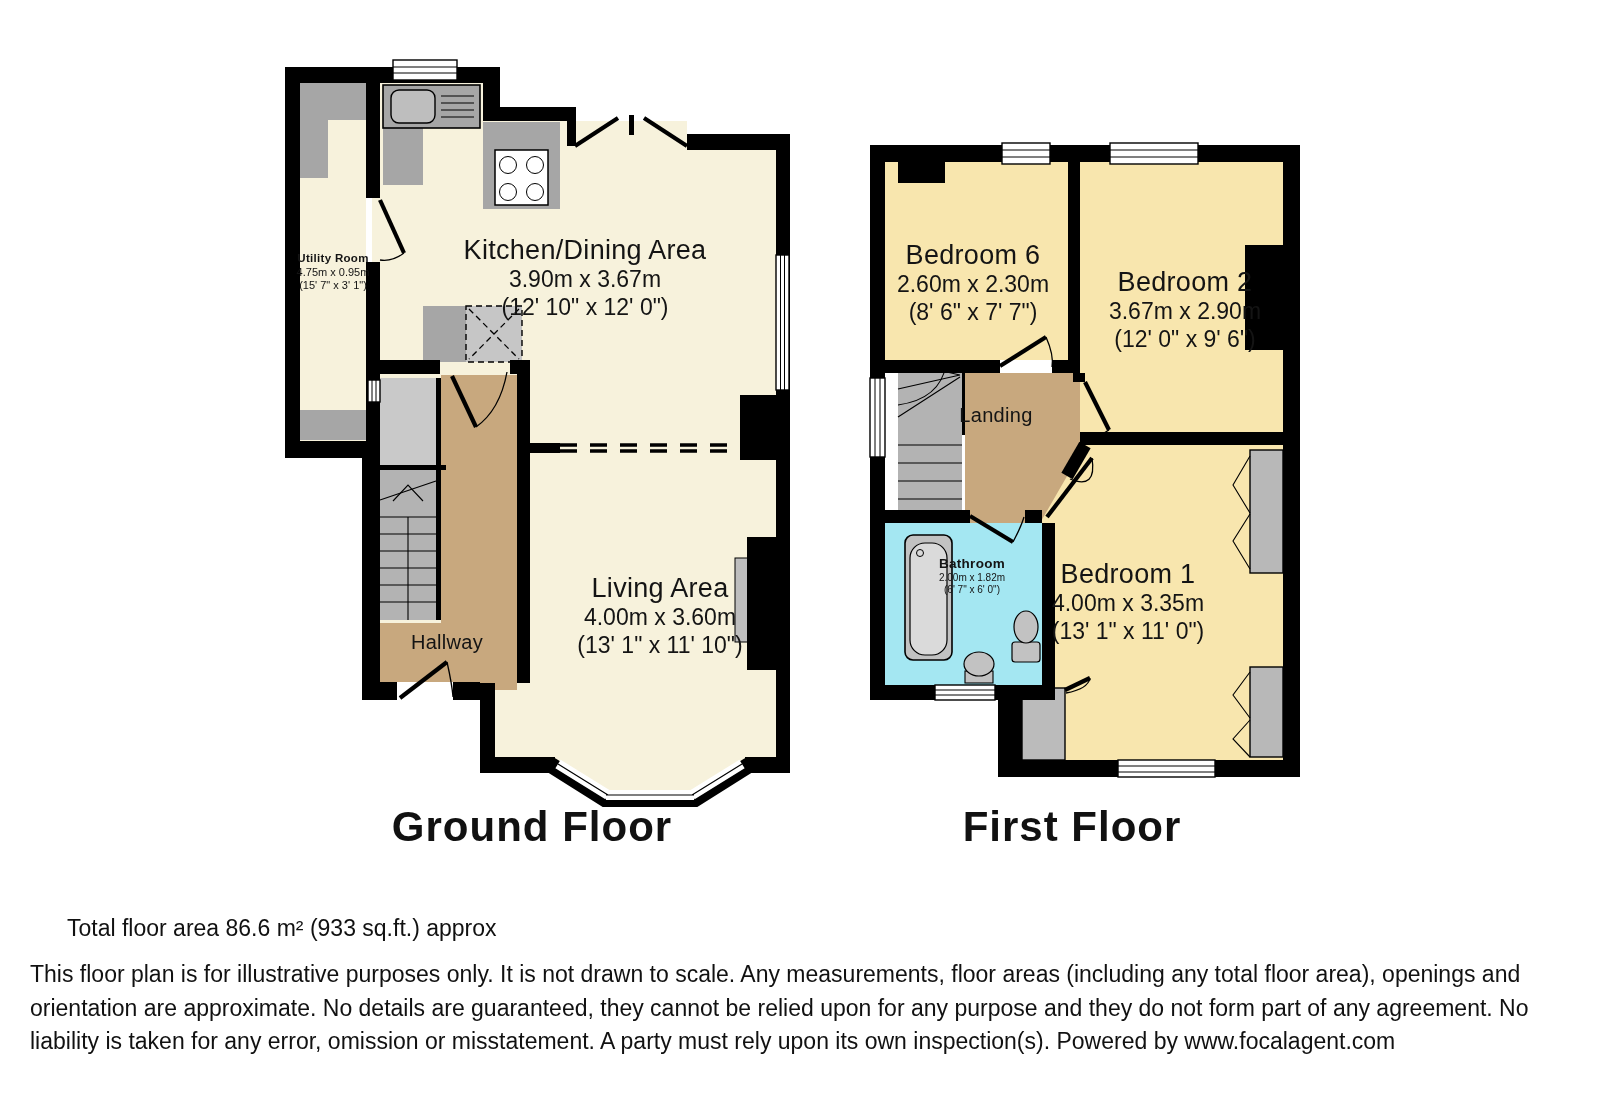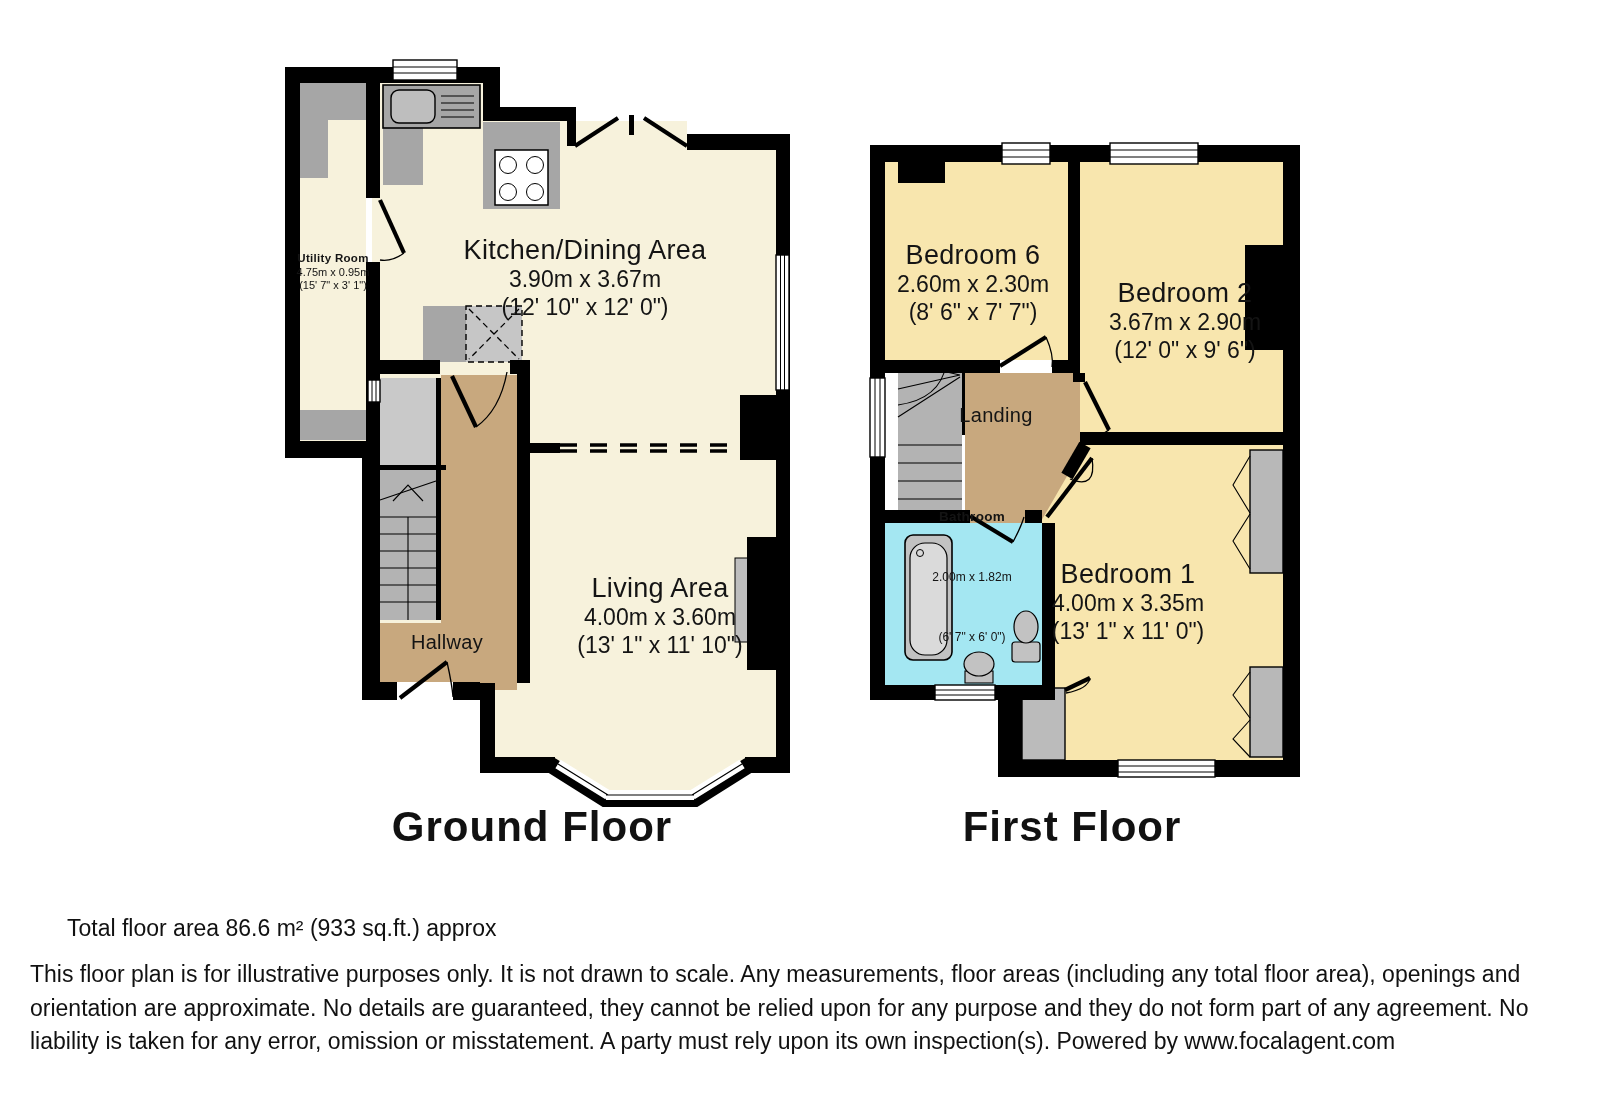--- a/index.html
+++ b/index.html
@@ -17,21 +17,21 @@
   .frame{stroke:#000;stroke-width:1;fill:none;}
   .leaf{stroke:#000;stroke-width:4.2;fill:none;stroke-linecap:butt;}
   .arc{stroke:#000;stroke-width:1.3;fill:none;}
   .tread{stroke:#000;stroke-width:1.1;fill:none;}
   .room-label{position:absolute;transform:translate(-50%,-50%);text-align:center;
       line-height:1.2;white-space:nowrap;color:#141414;}
   .room-label .rname{letter-spacing:.3px;}
   .big .rname{font-size:27px;} .big .rdims{font-size:23px;}
   .mid .rname{font-size:20px;margin-top:13px;}
   .tiny .rname{font-size:11.5px;font-weight:bold;} .tiny .rdims{font-size:11px;}
-  .bath-l .rname{font-size:13.5px;font-weight:bold;} .bath-l .rdims{font-size:12px;margin-top:45px;}
+  .bath-l .rname{font-size:13.5px;font-weight:bold;} .bath-l .rdims{font-size:10px;}
   .floor-title{position:absolute;transform:translate(-50%,-50%);font-size:42px;
       font-weight:bold;letter-spacing:1px;white-space:nowrap;}
   .footer-line{position:absolute;font-size:23px;}
   .disclaimer{position:absolute;font-size:23px;line-height:1.46;width:1552px;}
 </style>
 </head>
 <body>
 
 <svg style="left:275px;top:55px" width="525" height="755" viewBox="0 0 525 755">
 
@@ -284,21 +284,21 @@
 <div class="room-label mid" style="left:447px;top:635px;">
   <div class="rname">Hallway</div>
 </div>
 
 <div class="room-label big" style="left:973px;top:283px;">
   <div class="rname">Bedroom 6</div>
   <div class="rdims">2.60m x 2.30m</div>
   <div class="rdims">(8' 6" x 7' 7")</div>
 </div>
 
-<div class="room-label big" style="left:1185px;top:321px;">
+<div class="room-label big" style="left:1185px;top:310px;">
   <div class="rname">Bedroom 2</div>
   <div class="rdims">3.67m x 2.90m</div>
   <div class="rdims">(12' 0" x 9' 6")</div>
 </div>
 
 <div class="room-label mid" style="left:996px;top:408px;">
   <div class="rname">Landing</div>
 </div>
 
 <div class="room-label bath-l" style="left:972px;top:576px;">

